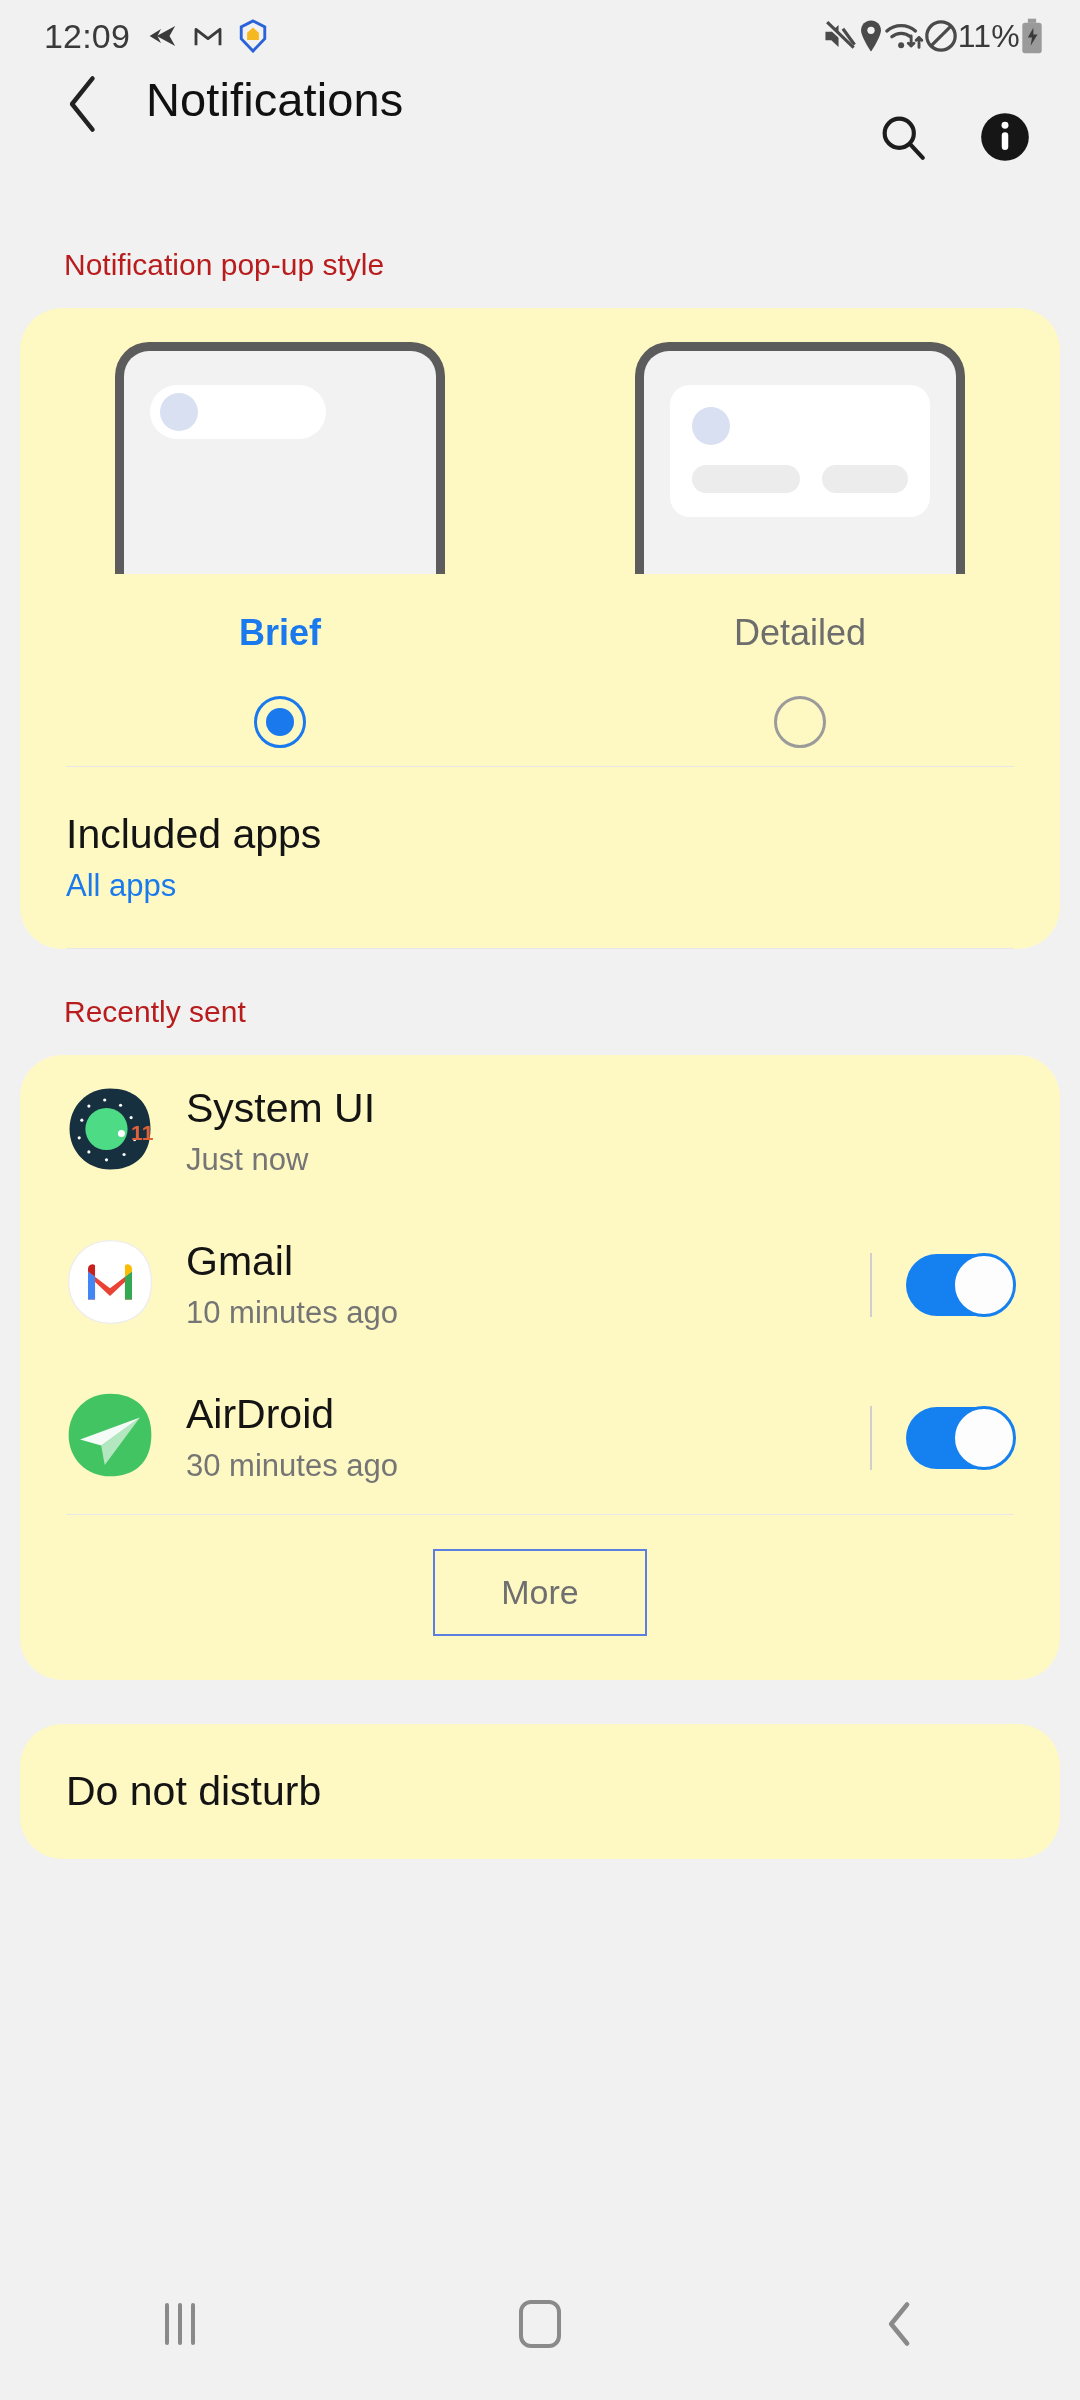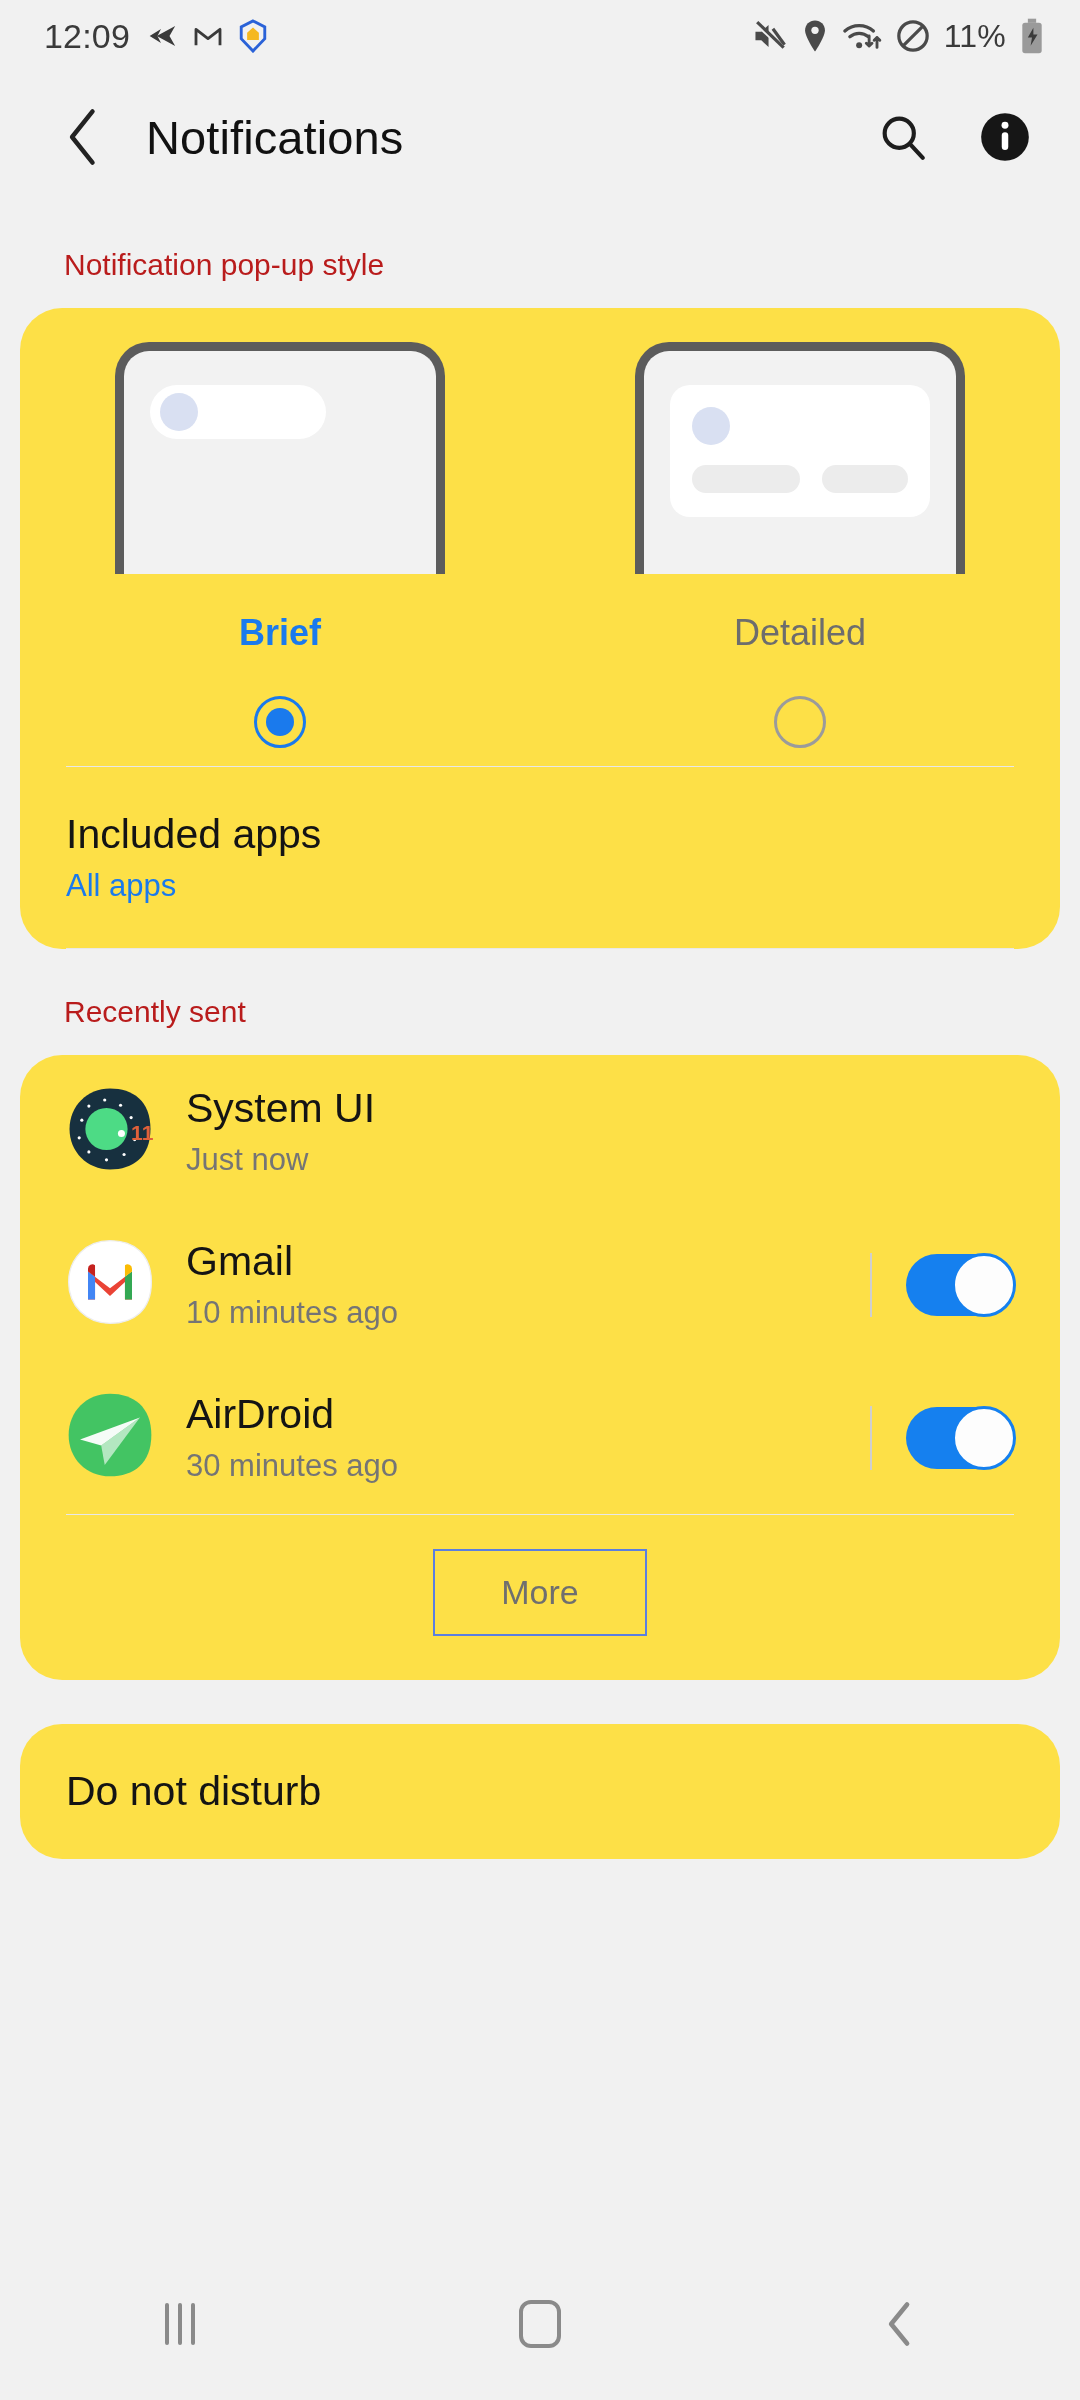--- a/index.html
+++ b/index.html
@@ -13,45 +13,45 @@
   }
 
   
   .status-bar{
     height:72px; width:100%;
     display:flex; align-items:center; justify-content:space-between;
     padding:0 36px 0 44px;
   }
   .sb-left{ display:flex; align-items:center; gap:14px; }
   .sb-time{ font-size:34px; color:#3a3a3a; letter-spacing:.2px; }
-  .sb-right{ display:flex; align-items:center; gap:14px; }
+  .sb-right{ display:flex; align-items:center; }
   .sb-ico{ display:block; }
   .sb-batt-text{ font-size:32px; color:#3a3a3a; letter-spacing:.2px; }
 
   
   .app-bar{
     height:130px; width:100%;
-    display:flex; align-items:center;
+    display:flex; 
     padding:0 46px 0 52px;
   }
   .back-btn{ width:64px; height:64px; display:flex; align-items:center; justify-content:center; }
   .app-title{
     font-size:47px; color:#111; margin-left:30px; flex:1;
     letter-spacing:.1px;
   }
   .bar-actions{ display:flex; align-items:center; gap:44px; }
   .bar-icon{ width:58px; height:58px; display:flex; align-items:center; justify-content:center; }
 
   
   .section-label{
     font-size:30px; color:#b91c1c;
     padding:46px 0 26px 64px;
   }
   .card{
-    background:#fde047;
+    background:#fef9c3;
     border-radius:42px;
     margin:0 20px;
     overflow:hidden;
   }
   .divider{ height:1px; background:#e8e8e8; margin:0 46px; }
 
   
   .style-chooser{ display:flex; padding:34px 0 8px; }
   .style-col{ flex:1; display:flex; flex-direction:column; align-items:center; }
   .phone-prev{

